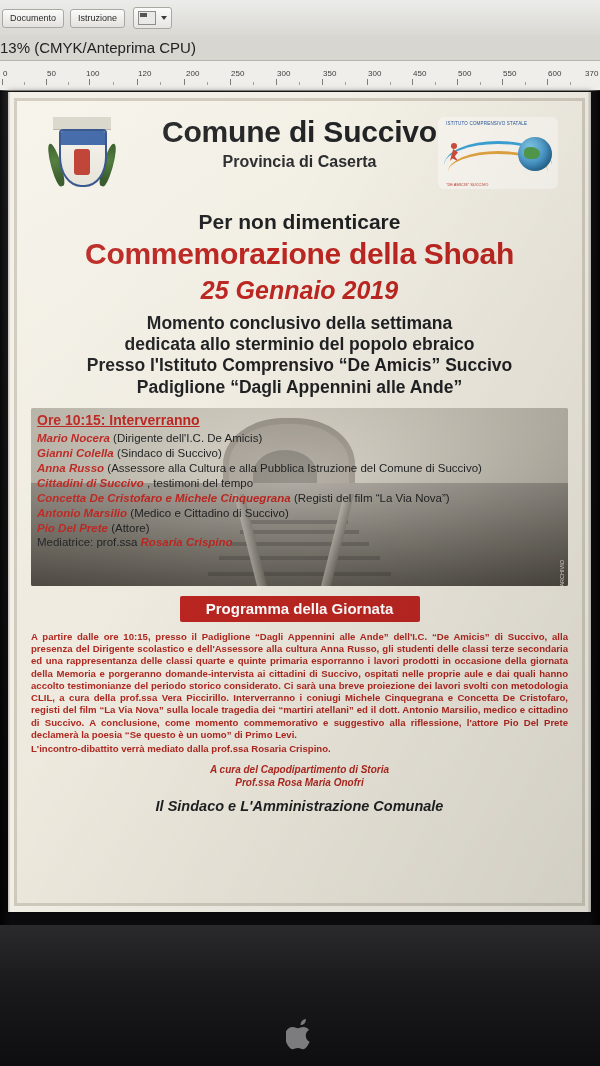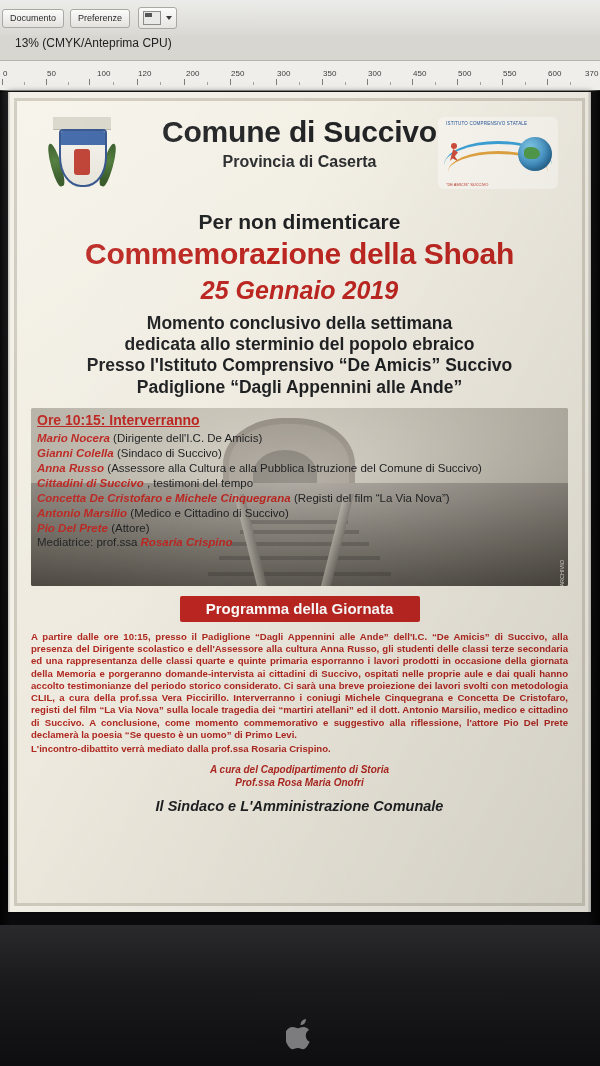--- a/index.html
+++ b/index.html
@@ -80,24 +80,25 @@
     border-left: 3.5px solid transparent;
     border-right: 3.5px solid transparent;
     border-top: 4px solid #3a3a3a;
     margin-left: 5px;
   }
 
   .status-row {
     position: absolute;
     left: 0; top: 36px; width: 600px; height: 22px;
     background: #d7d6d1;
-    font-size: 12px;
+    font-size: 15px;
     color: #222;
     display: flex;
-    padding-left: 15px;
+    align-items: center;
+    padding-left: 0px;
     box-sizing: border-box;
   }
 
   
   .ruler {
     position: absolute;
     left: 0; top: 60px; width: 600px; height: 30px;
     background: #efeeea;
     border-top: 1px solid #b5b4af;
     border-bottom: 1px solid #8f8e8a;
@@ -489,35 +490,35 @@
 </style>
 </head>
 <body>
 
 <div id="screen">
 
   <div class="app-chrome">
 
     <div class="toolbar-row">
       <div class="tb-btn">Documento</div>
-      <div class="tb-btn">Preferenze</div>
+      <div class="tb-btn">Istruzione</div>
       <div class="tb-combo">
         <span class="tb-swatch"></span>
         <span class="caret"></span>
       </div>
     </div>
 
     <div class="status-row">
       <span>13% (CMYK/Anteprima CPU)</span>
     </div>
 
     <div class="ruler">
       <span class="tick" style="left:3px">0</span>
       <span class="tick" style="left:47px">50</span>
-      <span class="tick" style="left:97px">100</span>
+      <span class="tick" style="left:86px">100</span>
       <span class="tick" style="left:138px">120</span>
       <span class="tick" style="left:186px">200</span>
       <span class="tick" style="left:231px">250</span>
       <span class="tick" style="left:277px">300</span>
       <span class="tick" style="left:323px">350</span>
       <span class="tick" style="left:368px">300</span>
       <span class="tick" style="left:413px">450</span>
       <span class="tick" style="left:458px">500</span>
       <span class="tick" style="left:503px">550</span>
       <span class="tick" style="left:548px">600</span>

